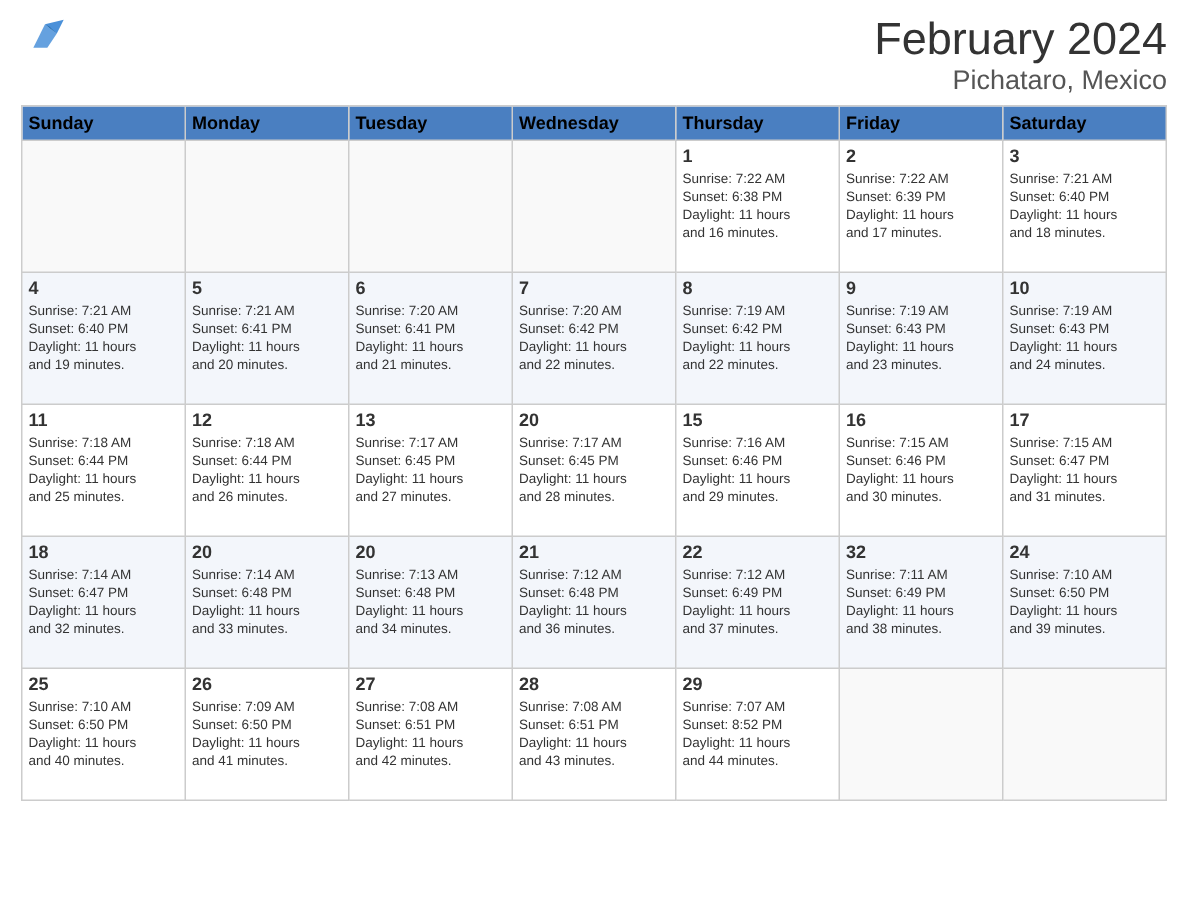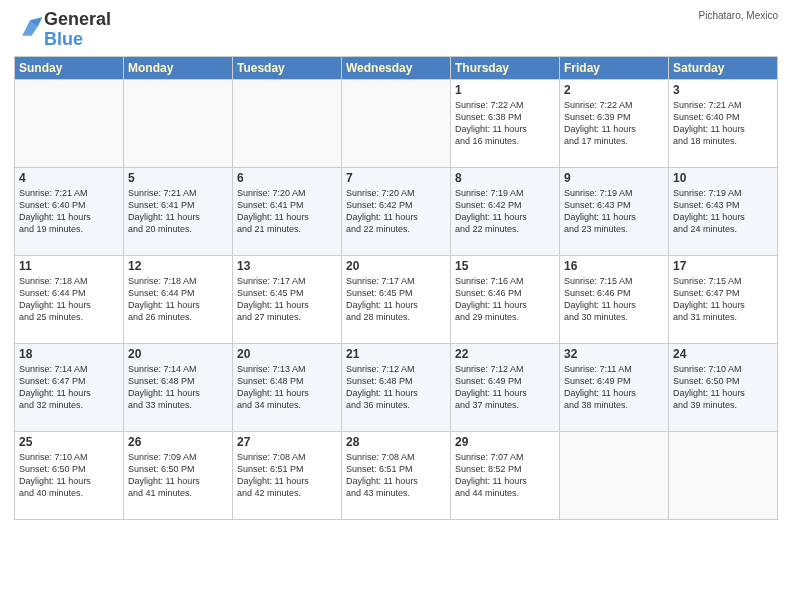--- a/index.html
+++ b/index.html
@@ -44,31 +44,31 @@
     .title-block {
       text-align: right;
     }
     .main-title {
       font-size: 30px;
       font-weight: normal;
       color: #333;
       line-height: 1.1;
     }
     .subtitle {
-      font-size: 10px;
+      font-size: 18px;
       color: #555;
     }
     .calendar {
       width: 100%;
       border-collapse: collapse;
       table-layout: fixed;
     }
     .calendar th {
       background: #4a7fc1;
-      color: #fef9c3;
+      color: #000000;
       font-size: 12px;
       font-weight: bold;
       padding: 4px 4px;
       border: 1px solid #ccc;
       text-align: left;
     }
     .calendar td {
       border: 1px solid #ccc;
       vertical-align: top;
       padding: 3px 4px;
@@ -100,25 +100,23 @@
 <div class="page">
   <div class="header">
     <div class="logo">
       <div>
         <svg class="logo-bird" viewBox="0 0 36 36" xmlns="http://www.w3.org/2000/svg">
           <polygon points="8,28 18,8 28,16 20,28" fill="#4a90d9" opacity="0.85"></polygon>
           <polygon points="18,8 34,4 28,16" fill="#4a90d9"></polygon>
           <polygon points="18,8 28,16 22,10" fill="#2c6fad"></polygon>
         </svg>
       </div>
-      <div>
-        <div class="logo-text">General<br><span>Blue</span></div>
-      </div>
     </div>
     <div class="title-block">
+      <div class="main-title">February 2024</div>
       <div class="subtitle">Pichataro, Mexico</div>
     </div>
   </div>
 
   <table class="calendar">
     <thead>
       <tr>
       <th>Sunday</th>
           <th>Monday</th>
           <th>Tuesday</th>

